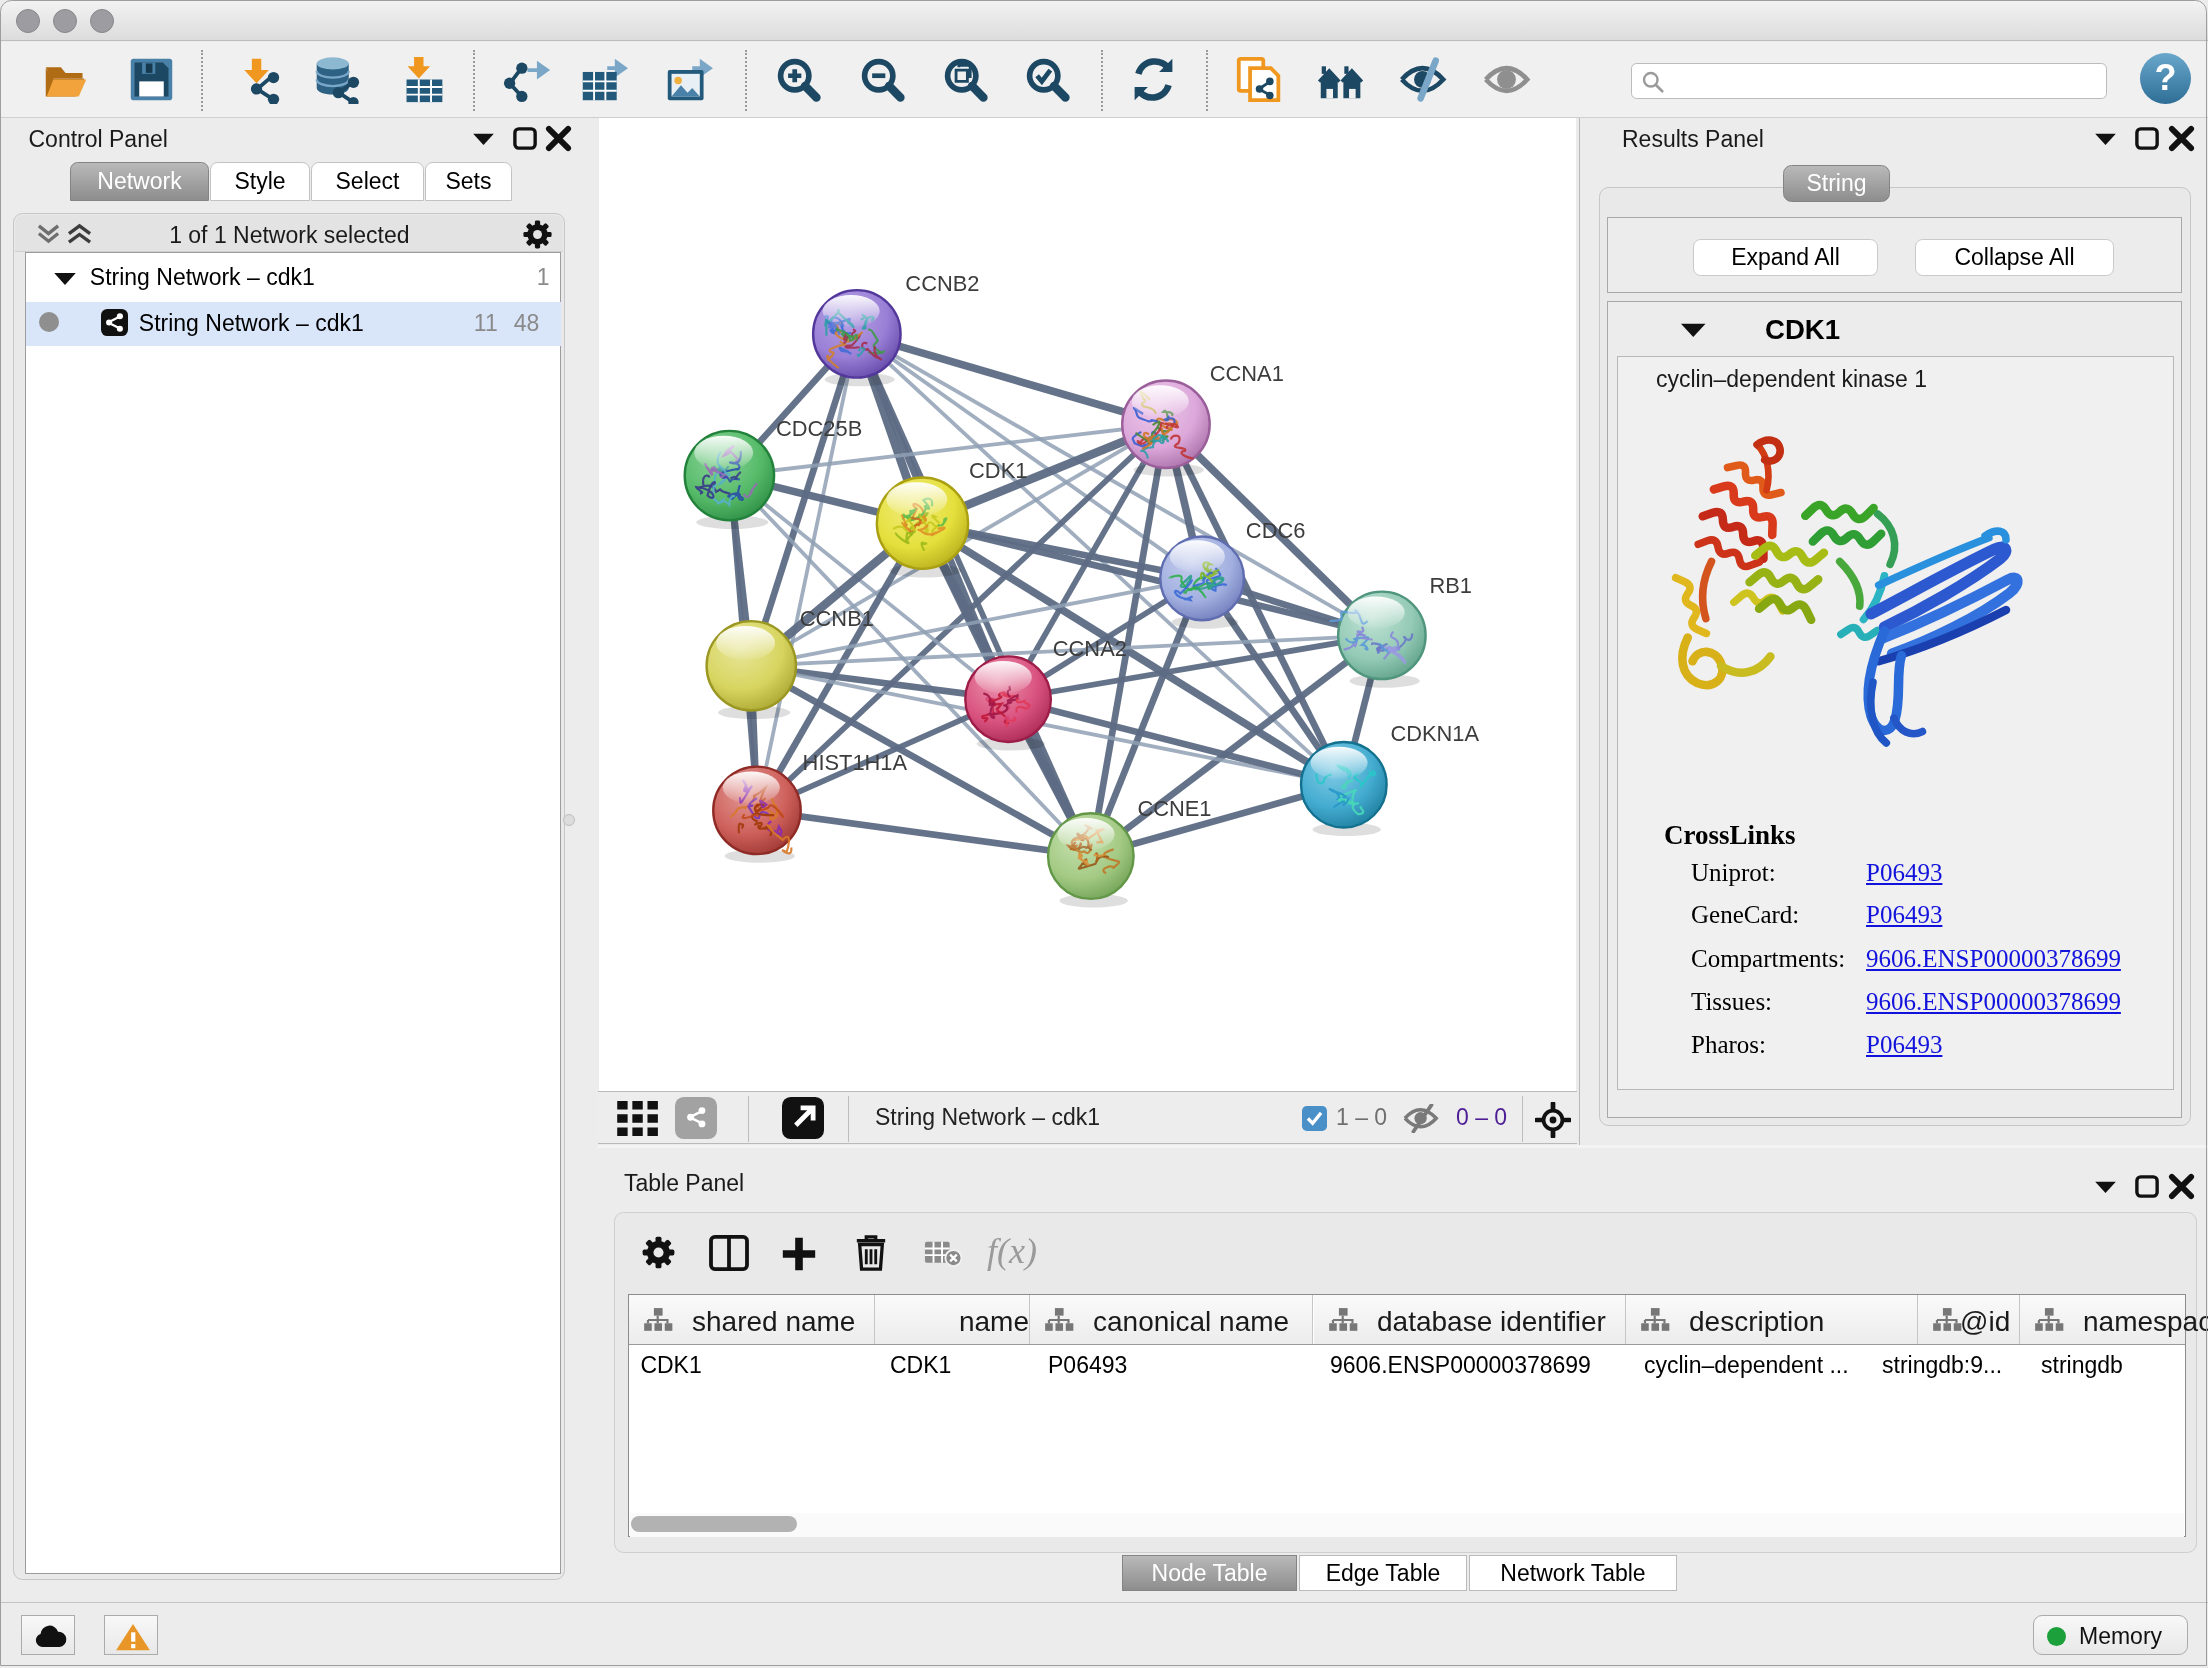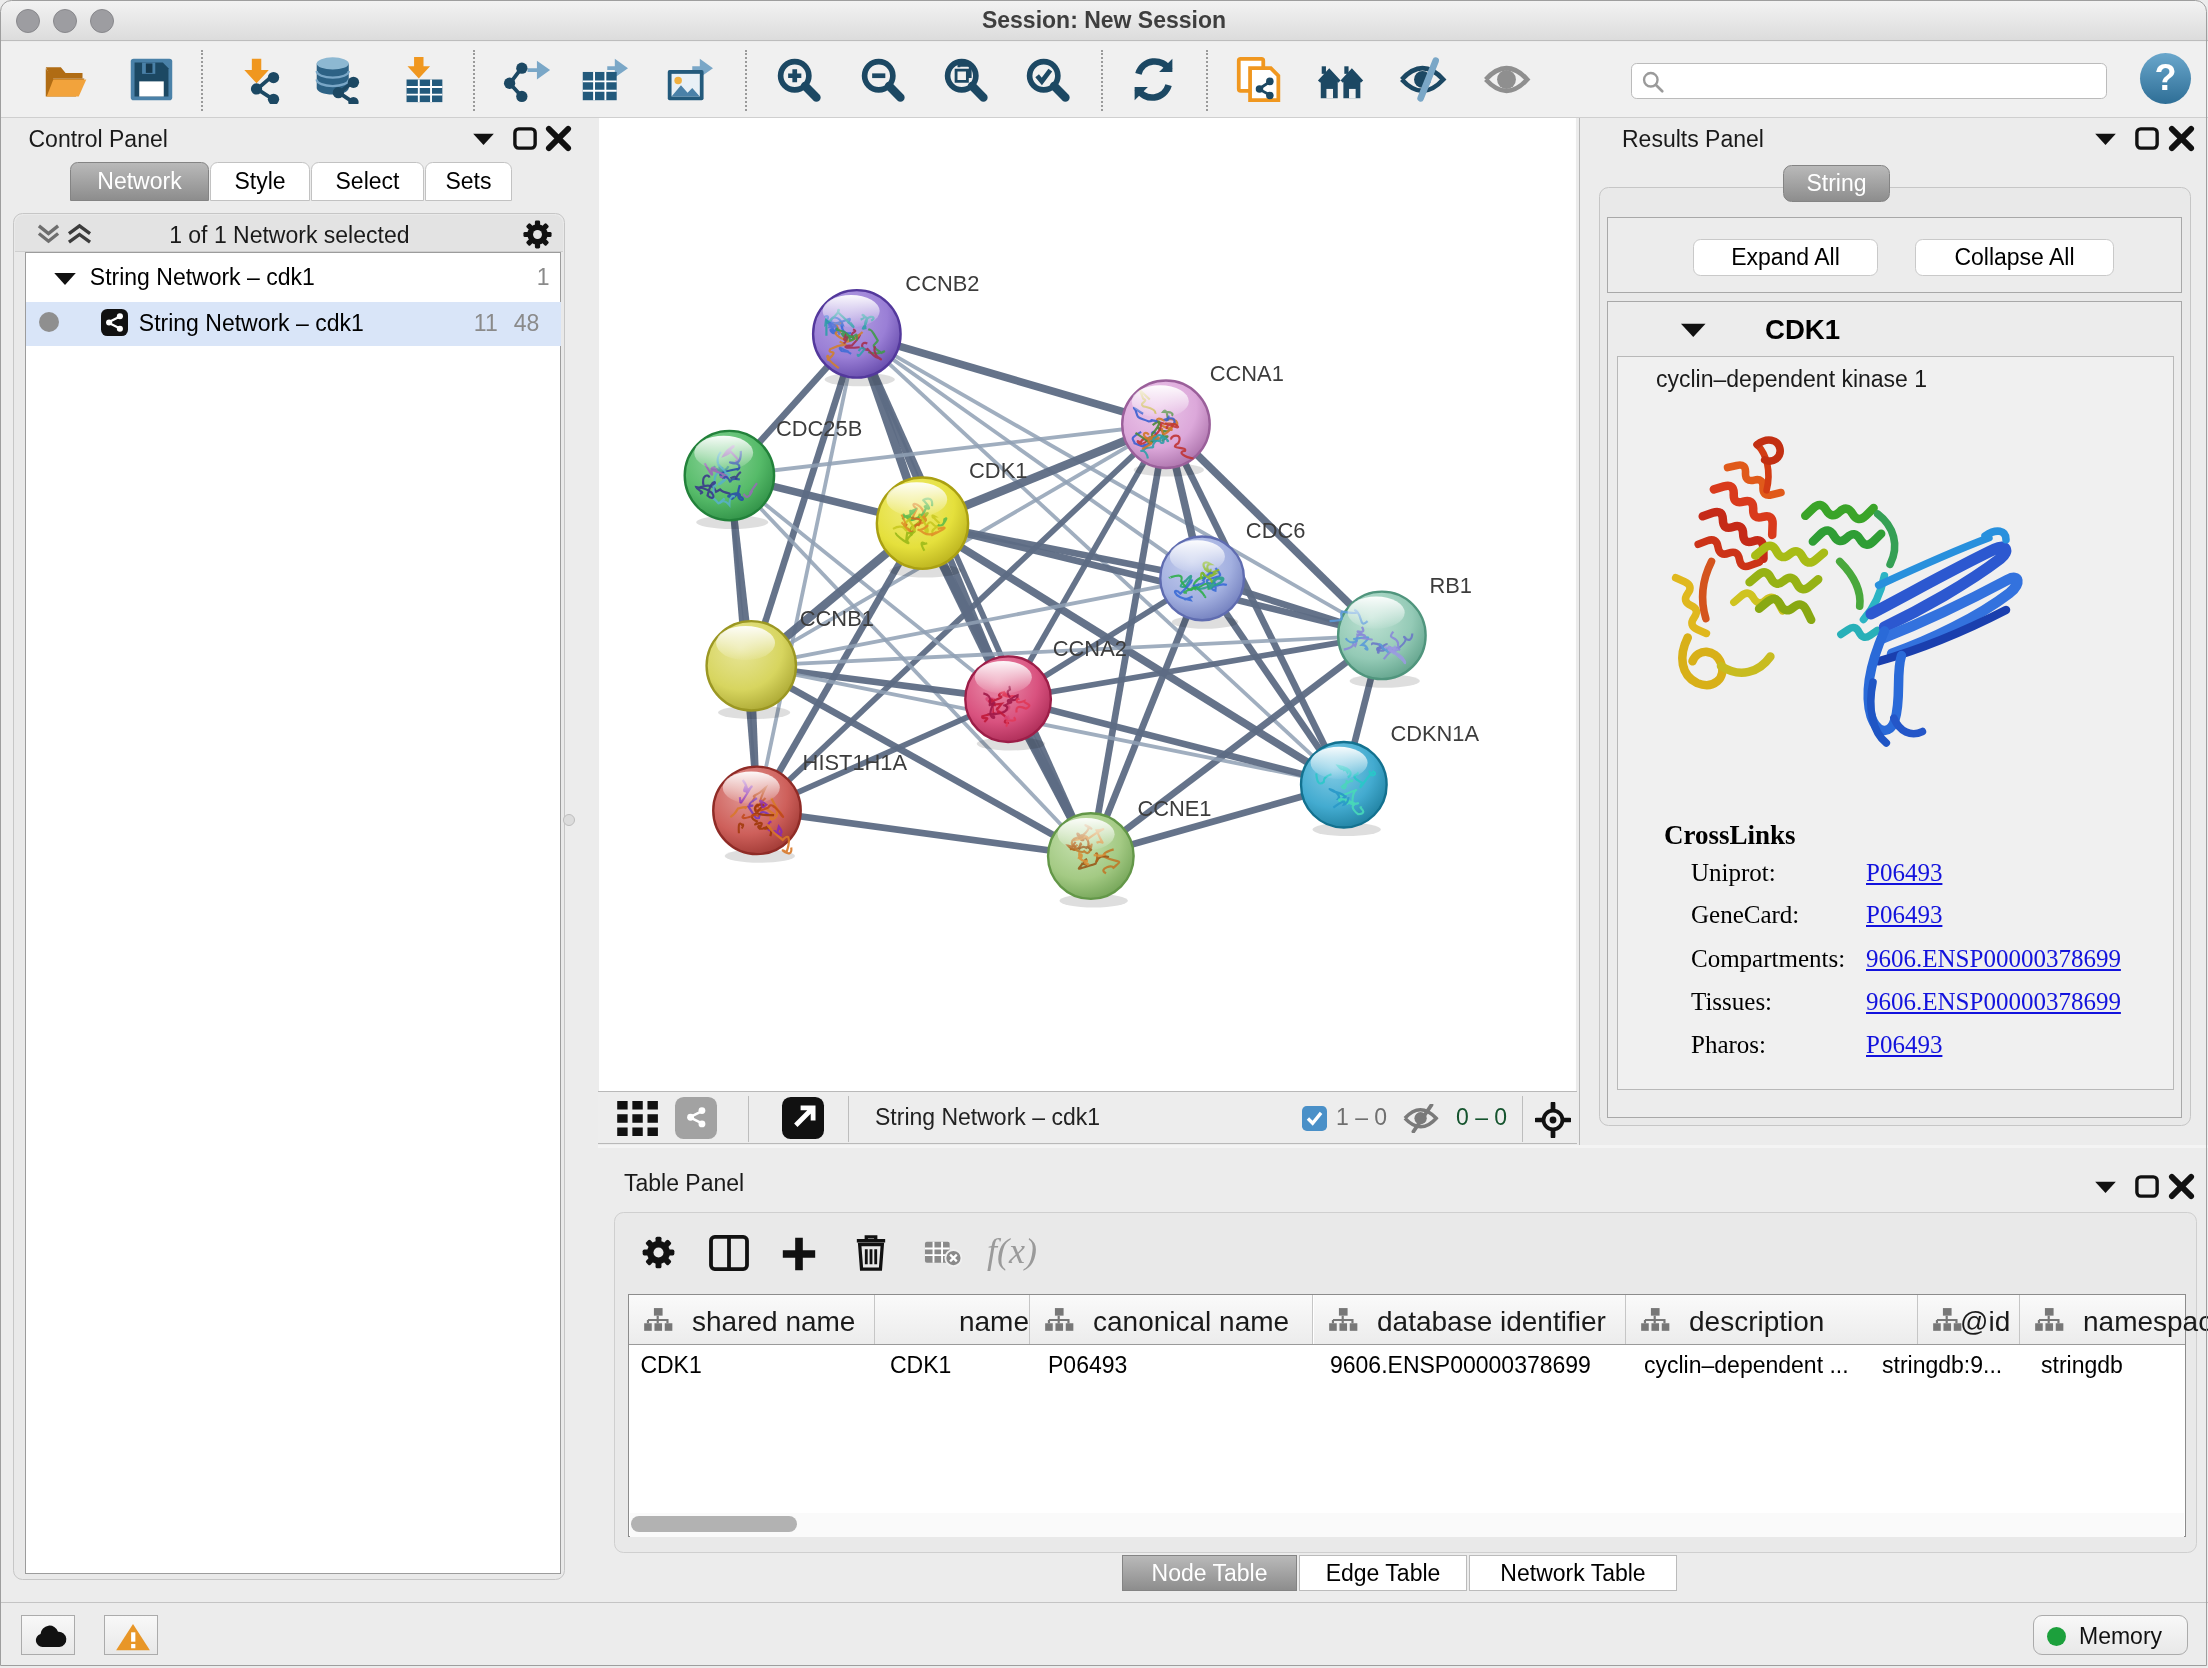--- a/index.html
+++ b/index.html
@@ -44,21 +44,20 @@
 #botbar{position:absolute;left:0;top:1602px;width:2208px;height:67px;background:#ececec;border-top:1px solid #c4c4c4}
 .bbtn{position:absolute;top:1615px;height:40px;background:linear-gradient(#f8f8f8,#e8e8e8);border:1px solid #ababab}
 </style></head><body>
 <div id="win">
 
 <div id="winborder"></div>
 <div id="titlebar">
  <div class="tl" style="left:16px"></div>
  <div class="tl" style="left:53px"></div>
  <div class="tl" style="left:90px"></div>
- <div id="title">Session: New Session</div>
 </div>
 
 <div id="toolbar">
  <div class="tbi" style="left:42px">
   <svg viewBox="0 0 52 52">
           <path d="M4 13 h16 l5 6 h18 v6 H10 z" fill="#b06c14"></path>
           <path d="M4 44 V14 l8 11 h33 l-9 19 z" fill="#b06c14"></path>
           <path d="M12 26 h35 l-8 18 H5 z" fill="#f2a33c"></path>
         </svg>
  </div>
@@ -612,21 +611,21 @@
         <svg style="position:absolute;left:3.8px;top:4.8px" width="17" height="15" viewBox="0 0 18 16">
           <path d="M2 8 7 13 16 2" stroke="#fff" stroke-width="3.5" fill="none"></path>
         </svg>
       </div>
  <div class="abs" style="left:738px;top:12.4px;font-size:23px;color:#6f6f6f">1 – 0</div>
  <svg class="abs" style="left:804px;top:12.4px" width="40" height="28.5" viewBox="0 0 42 30">
         <path d="M3 15 q16 -18 33 0 q-16 18 -33 0" fill="none" stroke="#7a7a7a" stroke-width="3.6"></path>
         <circle cx="19.5" cy="15" r="6.5" fill="#7a7a7a"></circle>
         <path d="M31 1 12 29" stroke="#7a7a7a" stroke-width="4" stroke-linecap="round"></path>
       </svg>
- <div class="abs" style="left:858px;top:12.4px;font-size:23px;color:#14532d">0 – 0</div>
+ <div class="abs" style="left:858px;top:12.4px;font-size:23px;color:#4c1d95">0 – 0</div>
  <div class="abs" style="left:924px;top:3.8px;height:46px;border-left:1px solid #bdbdbd"></div>
  <svg class="abs" style="left:937px;top:9.5px" width="36" height="36" viewBox="0 0 38 38">
         <circle cx="19" cy="19" r="10" fill="none" stroke="#111" stroke-width="4"></circle>
         <circle cx="19" cy="19" r="3.6" fill="#111"></circle>
         <g stroke="#111" stroke-width="5" stroke-linecap="round">
           <path d="M19 1.5 v6 M19 30.5 v6 M1.5 19 h6 M30.5 19 h6"></path>
         </g>
       </svg>
 </div>
 

